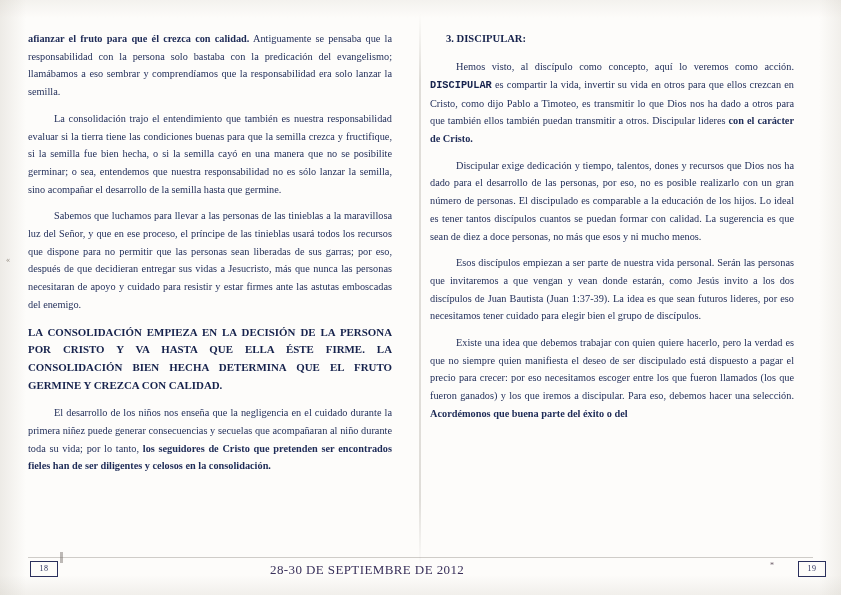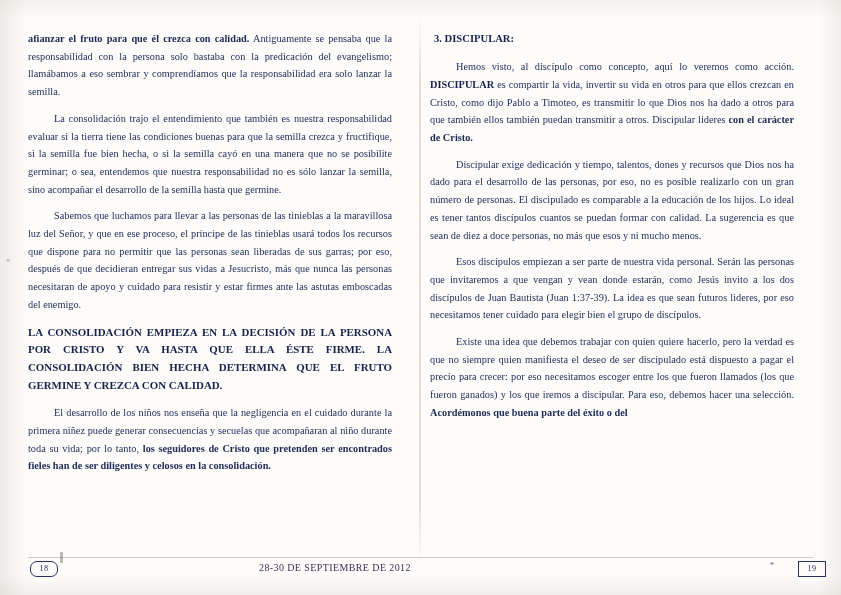--- a/index.html
+++ b/index.html
@@ -73,27 +73,28 @@
     font-size: 10.9px;
     line-height: 1.62;
     margin: 10px 0 10px 0;
     text-indent: 0;
     text-align: justify;
     color: #16224c;
   }
   .section-title {
     font-weight: bold;
     font-size: 10.6px;
-    margin: 0 0 10px 4px;
+    margin: 0 0 10px 16px;
     text-indent: 0;
     color: #16224c;
   }
   .term {
     font-weight: bold;
     color: #16224c;
+    font-family: Liberation Mono, monospace;
   }
 
   
   .footer {
     position: absolute;
     left: 0;
     bottom: 10px;
     width: 841px;
     height: 28px;
   }
@@ -111,27 +112,27 @@
     width: 26px;
     height: 14px;
     border: 1px solid #2a2f5c;
     font-size: 8px;
     font-family: "Liberation Serif", serif;
     color: #2a2f5c;
     text-align: center;
     line-height: 14px;
     letter-spacing: 0.5px;
   }
-  .page-num-left { left: 30px; border-radius: 7px; }
+  .page-num-left { left: 30px; }
   .page-num-right { left: 786px; margin-left: 12px; }
   .footer-center-left {
     position: absolute;
-    left: 259px;
+    left: 270px;
     top: 5px;
-    font-size: 10px;
+    font-size: 13px;
     letter-spacing: 0.4px;
     color: #39305a;
     font-variant: small-caps;
   }
   .footer-center-right {
     position: absolute;
     left: 432px;
     top: 5px;
     font-size: 7.6px;
     letter-spacing: 0.3px;

